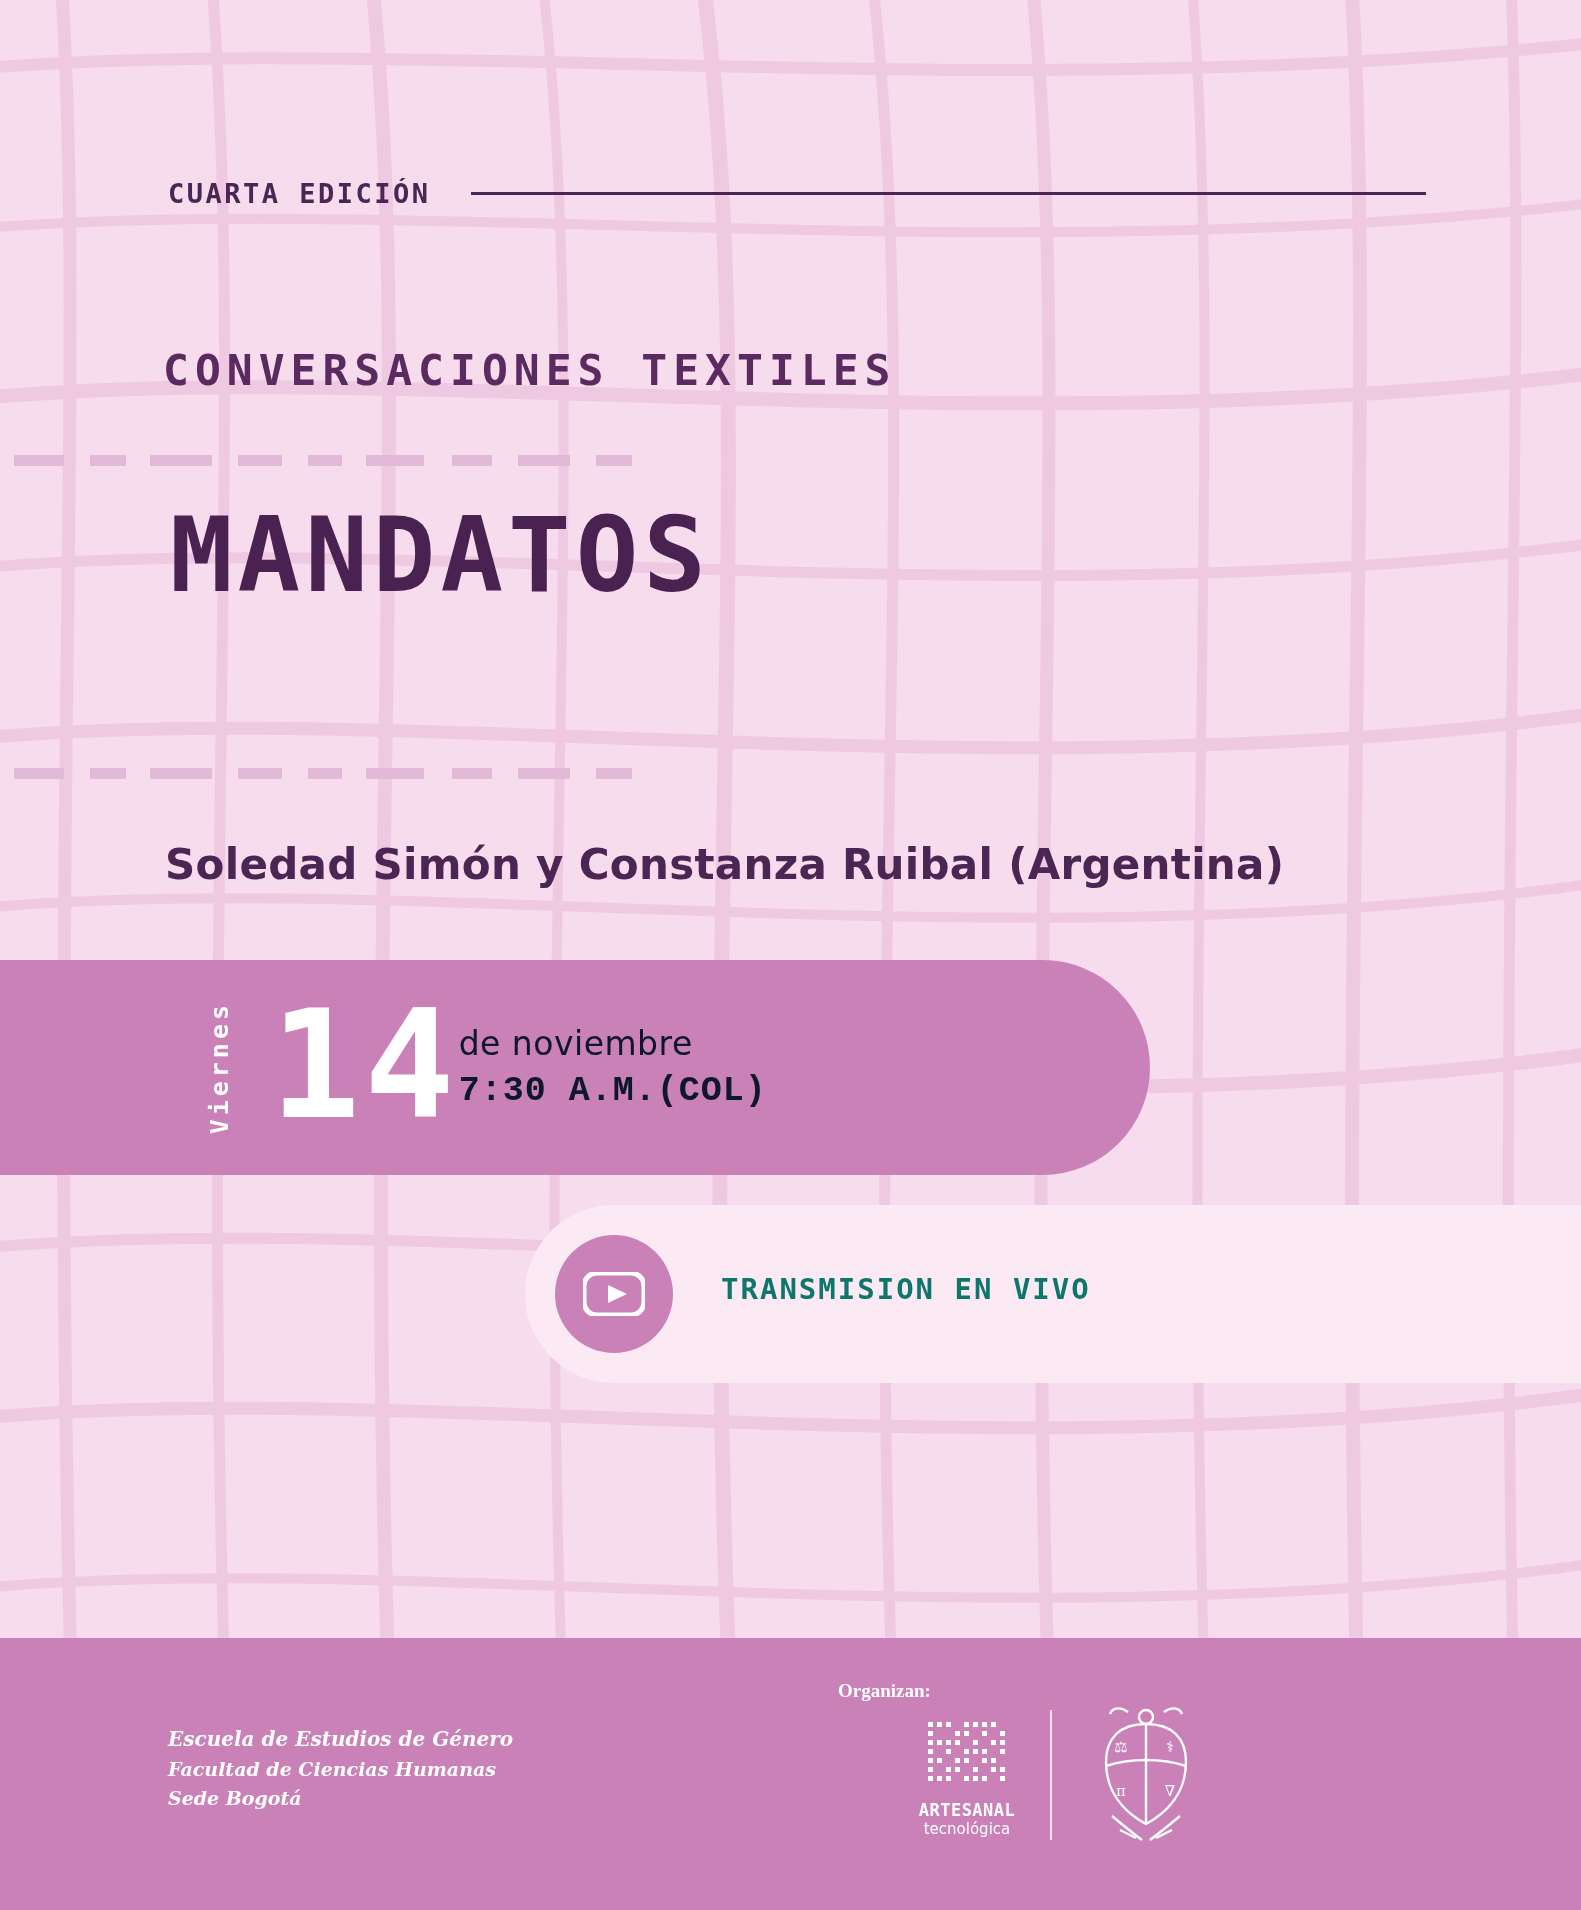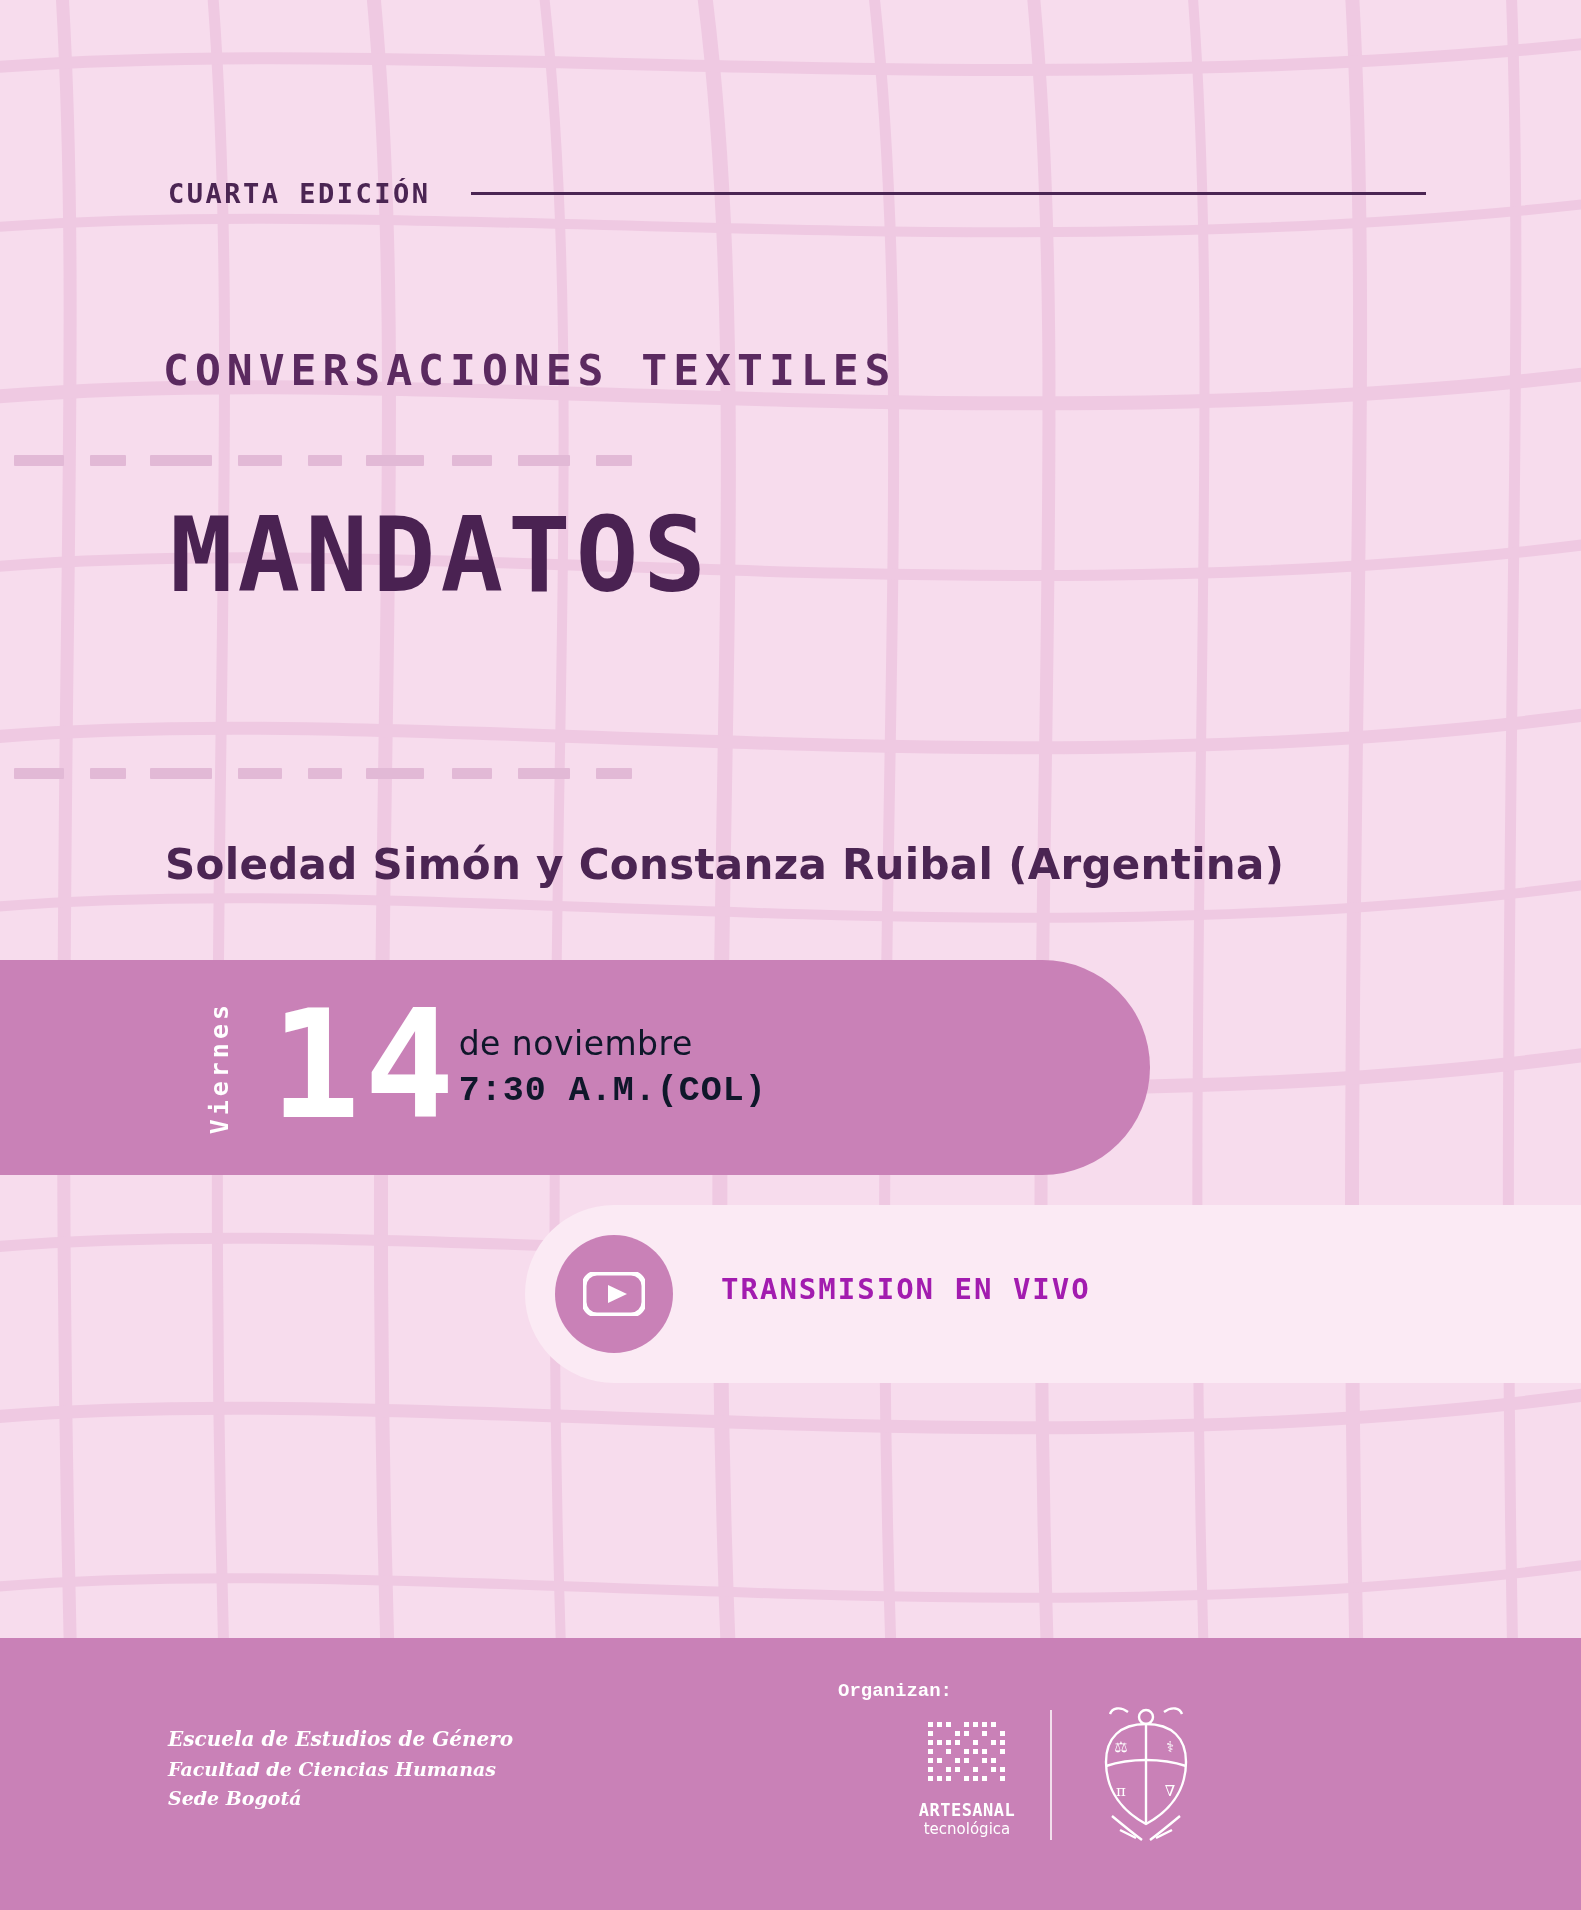--- a/index.html
+++ b/index.html
@@ -184,21 +184,21 @@
     justify-content: center;
     flex: none;
   }
   .yt-badge svg { display: block; }
   .live-text { margin-left: 48px; }
   .live-kicker {
     font-family: "DejaVu Sans Mono", monospace;
     font-weight: bold;
     font-size: 29px;
     letter-spacing: 2px;
-    color: #a21caf;
+    color: #0f766e;
     margin-bottom: 10px;
   }
   .live-channel {
     font-family: "DejaVu Sans", sans-serif;
     font-weight: bold;
     font-size: 40px;
     color: #4b2553;
   }
 
   
@@ -220,21 +220,21 @@
     font-weight: bold;
     font-size: 19px;
     line-height: 1.55;
   }
   .footer-left .l1 { font-size: 20px; }
   .organizan {
     position: absolute;
     left: 838px;
     top: 42px;
     color: #ffffff;
-    font-family: Liberation Mono, monospace;
+    font-family: Liberation Serif, serif;
     font-weight: bold;
     font-size: 19px;
   }
   .logo-artesanal {
     position: absolute;
     left: 912px;
     top: 78px;
     width: 110px;
     text-align: center;
   }

